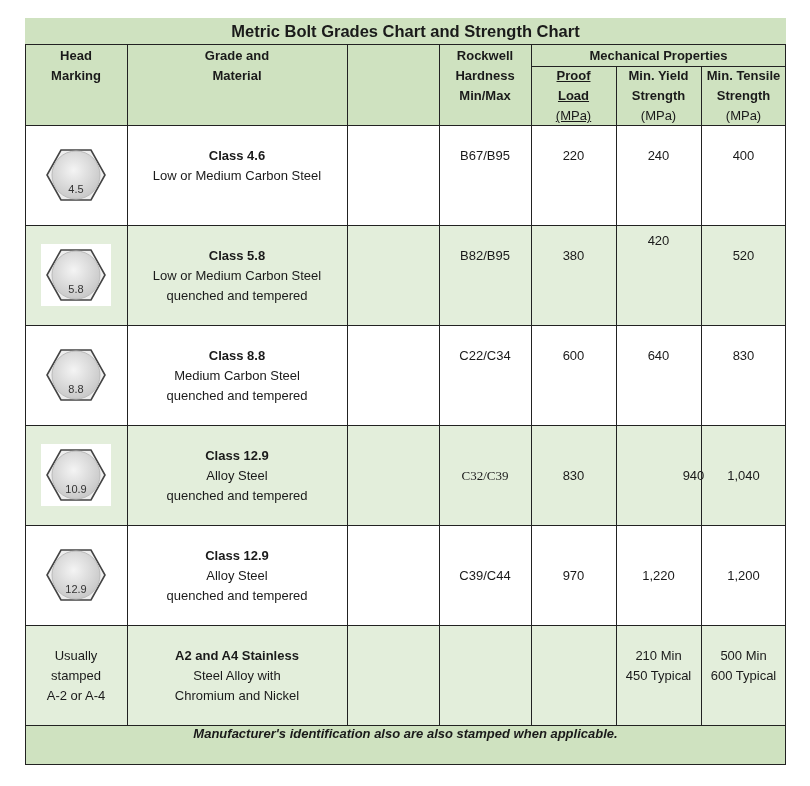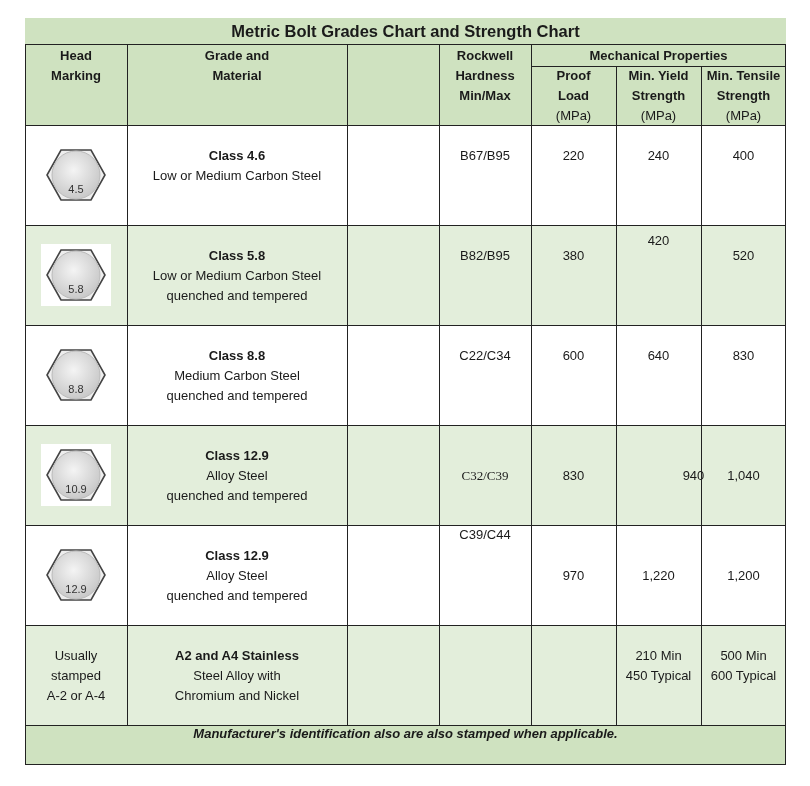--- a/index.html
+++ b/index.html
@@ -40,21 +40,21 @@
   </div>
   <div class="cell hdr" style="left:322px;top:27px;width:92px;height:80px;"></div>
   <div class="cell hdr" style="left:414px;top:27px;width:92px;height:80px;padding-top:1px;text-align:right;">
     <span>Rockwell</span>
     <span>Hardness</span>
     <span>Min/Max</span>
   </div>
   <div class="cell hdr" style="left:506px;top:27px;width:255px;height:21px;padding-top:1px;">
     <span>Mechanical Properties</span>
   </div>
-  <div class="cell hdr" style="left:506px;top:48px;width:85px;height:59px;">
+  <div class="cell hdr" style="left:506px;top:48px;width:85px;height:59px;text-decoration:underline;">
     <span>Proof</span>
     <span>Load</span>
     <span class="muted">(MPa)</span>
   </div>
   <div class="cell hdr" style="left:591px;top:48px;width:85px;height:59px;">
     <span>Min. Yield</span>
     <span>Strength</span>
     <span class="muted">(MPa)</span>
   </div>
   <div class="cell hdr" style="left:676px;top:48px;width:85px;height:59px;">
@@ -212,21 +212,21 @@
           <circle cx="31" cy="27" r="24" fill="url(#g4)" stroke="#bbb" stroke-width="1"></circle>
           <text x="31" y="45" text-anchor="middle" font-size="11" fill="#333" font-family="Liberation Sans, sans-serif">12.9</text>
         </svg>
     </div>
   </div>
   <div class="cell" style="left:102px;top:507px;width:220px;height:100px;padding-top:21px;">
     <span class="bold">Class 12.9</span>
     <span>Alloy Steel</span>
     <span>quenched and tempered</span>
   </div>
-  <div class="cell" style="left:414px;top:507px;width:92px;height:100px;">
+  <div class="cell" style="left:414px;top:507px;width:92px;height:100px;padding-top:41px;">
       <span>C39/C44</span>
     </div>
   <div class="cell" style="left:506px;top:507px;width:85px;height:100px;padding-top:41px;">
       <span>970</span>
     </div>
   <div class="cell" style="left:591px;top:507px;width:85px;height:100px;padding-top:41px;">
       <span>1,220</span>
     </div>
   <div class="cell" style="left:676px;top:507px;width:85px;height:100px;padding-top:41px;">
       <span>1,200</span>

